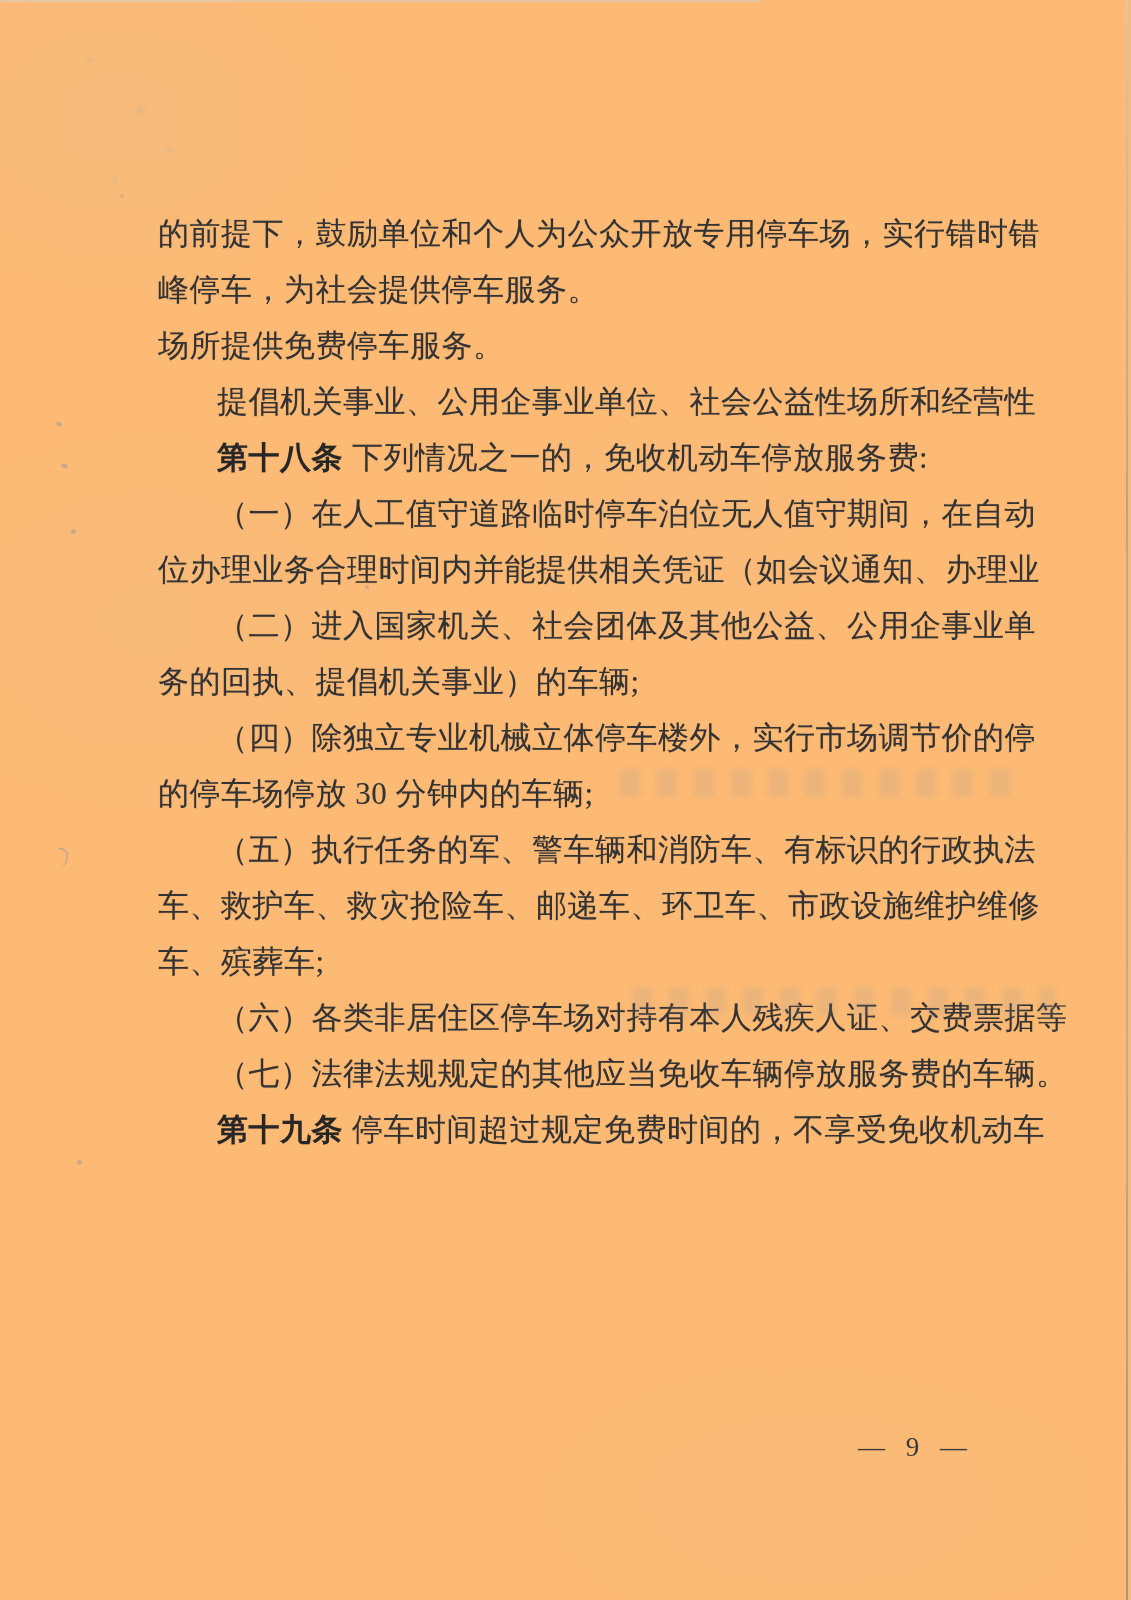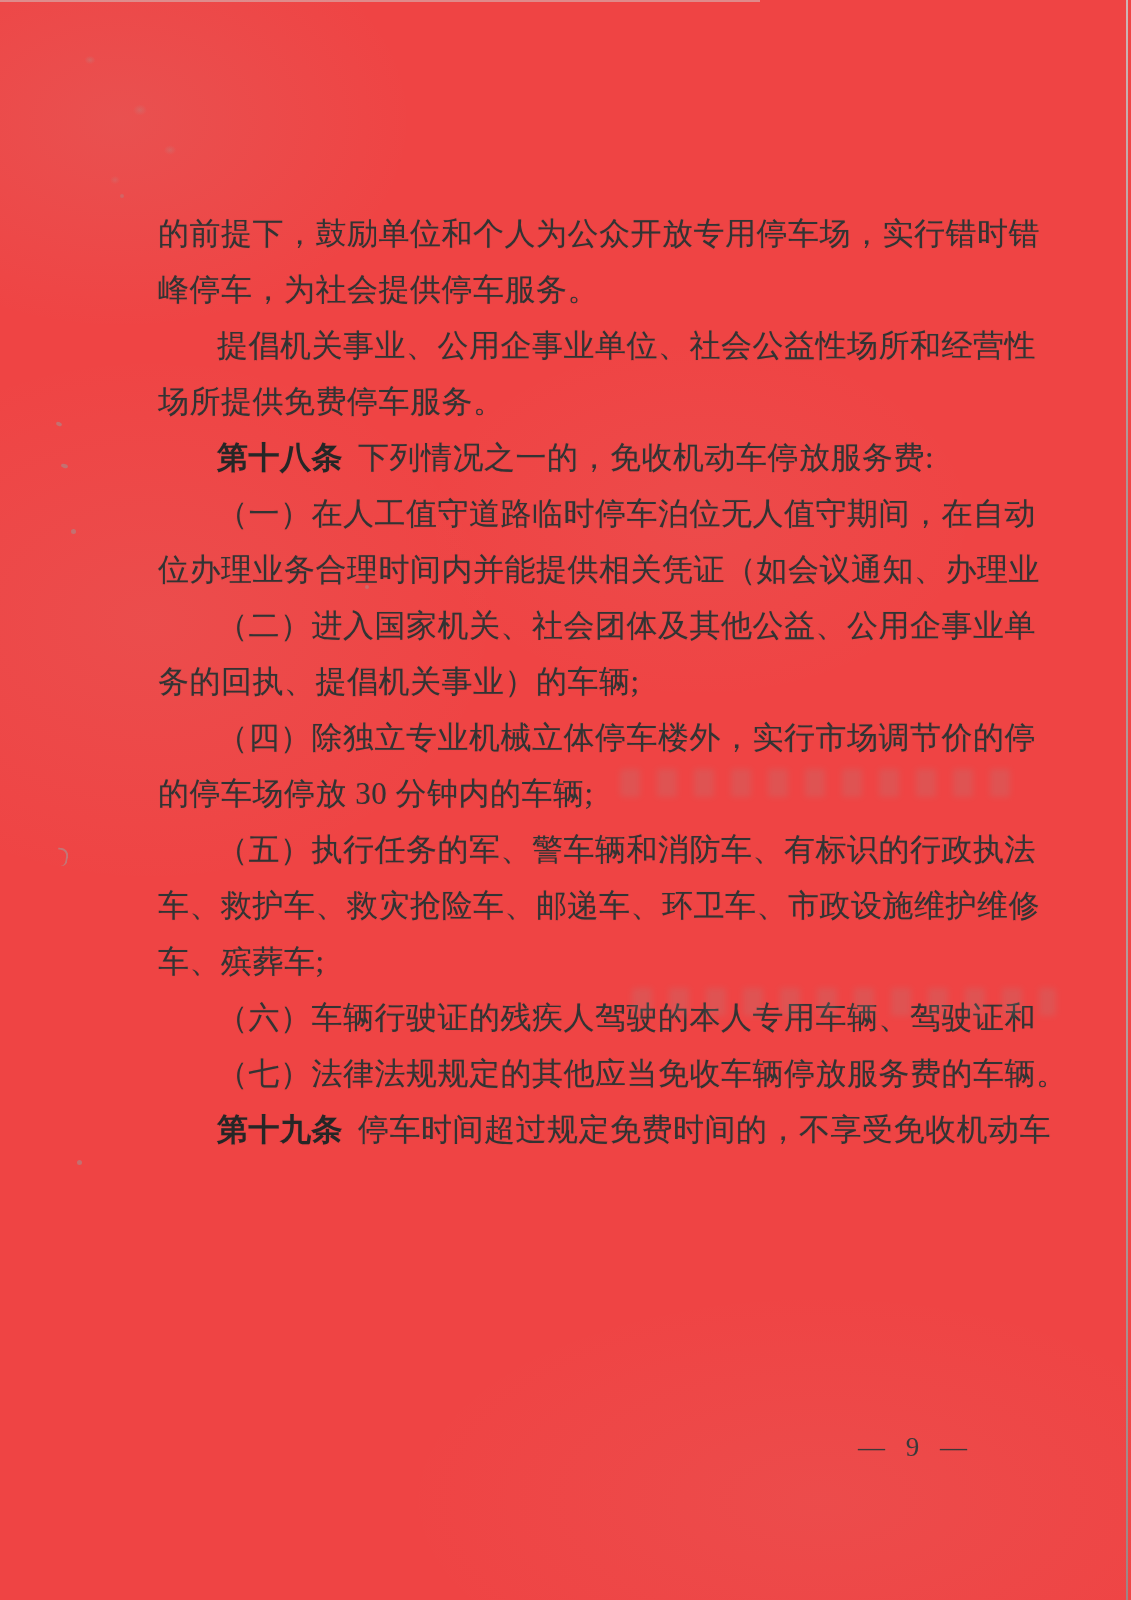--- a/index.html
+++ b/index.html
@@ -4,21 +4,21 @@
 <style>
   html, body {
     margin: 0;
     padding: 0;
     background: #ffffff;
   }
   .page {
     position: relative;
     width: 1131px;
     height: 1600px;
-    background: #ef4444;
+    background: #fdba74;
     overflow: hidden;
     font-family: "Liberation Serif", "DejaVu Serif", serif;
     color: #333333;
   }
   
   .page::before {
     content: "";
     position: absolute;
     inset: 0;
     background:
@@ -40,21 +40,21 @@
     font-size: 31px;
     letter-spacing: 0.5px;
     white-space: nowrap;
     color: #333333;
     text-shadow: 0 0 1px rgba(70,70,70,0.35);
   }
   .ind { padding-left: 59px; }
   .article-label {
     font-weight: 700;
     color: #262626;
-    margin-right: 15px;
+    margin-right: 9px;
   }
   .pagenum {
     position: absolute;
     left: 858px;
     top: 1432px;
     font-size: 27px;
     letter-spacing: 7px;
     color: #3a3a3a;
     white-space: nowrap;
   }
@@ -127,35 +127,35 @@
 <body>
 
 <div class="page">
 
   <div class="cluster"></div>
   <div class="scan-top"></div>
 
   <div class="content">
     <div class="line">的前提下，鼓励单位和个人为公众开放专用停车场，实行错时错</div>
     <div class="line">峰停车，为社会提供停车服务。</div>
+    <div class="line">场所提供免费停车服务。</div>
     <div class="line ind">提倡机关事业、公用企事业单位、社会公益性场所和经营性</div>
-    <div class="line">场所提供免费停车服务。</div>
     <div class="line ind">
       <span class="article-label">第十八条</span><span>下列情况之一的，免收机动车停放服务费:</span>
     </div>
     <div class="line ind">（一）在人工值守道路临时停车泊位无人值守期间，在自动</div>
     <div class="line">位办理业务合理时间内并能提供相关凭证（如会议通知、办理业</div>
     <div class="line ind">（二）进入国家机关、社会团体及其他公益、公用企事业单</div>
     <div class="line">务的回执、提倡机关事业）的车辆;</div>
     <div class="line ind">（四）除独立专业机械立体停车楼外，实行市场调节价的停</div>
     <div class="line">的停车场停放 30 分钟内的车辆;</div>
     <div class="line ind">（五）执行任务的军、警车辆和消防车、有标识的行政执法</div>
     <div class="line">车、救护车、救灾抢险车、邮递车、环卫车、市政设施维护维修</div>
     <div class="line">车、殡葬车;</div>
-    <div class="line ind">（六）车辆行驶证的残疾人驾驶的本人专用车辆、驾驶证和</div>
+    <div class="line ind">（六）各类非居住区停车场对持有本人残疾人证、交费票据等</div>
     <div class="line ind">（七）法律法规规定的其他应当免收车辆停放服务费的车辆。</div>
     <div class="line ind">
       <span class="article-label">第十九条</span><span>停车时间超过规定免费时间的，不享受免收机动车</span>
     </div>
   </div>
 
   <div class="pagenum">— 9 —</div>
 
   <div class="ghost ghost-1"></div>
   <div class="ghost ghost-2"></div>

